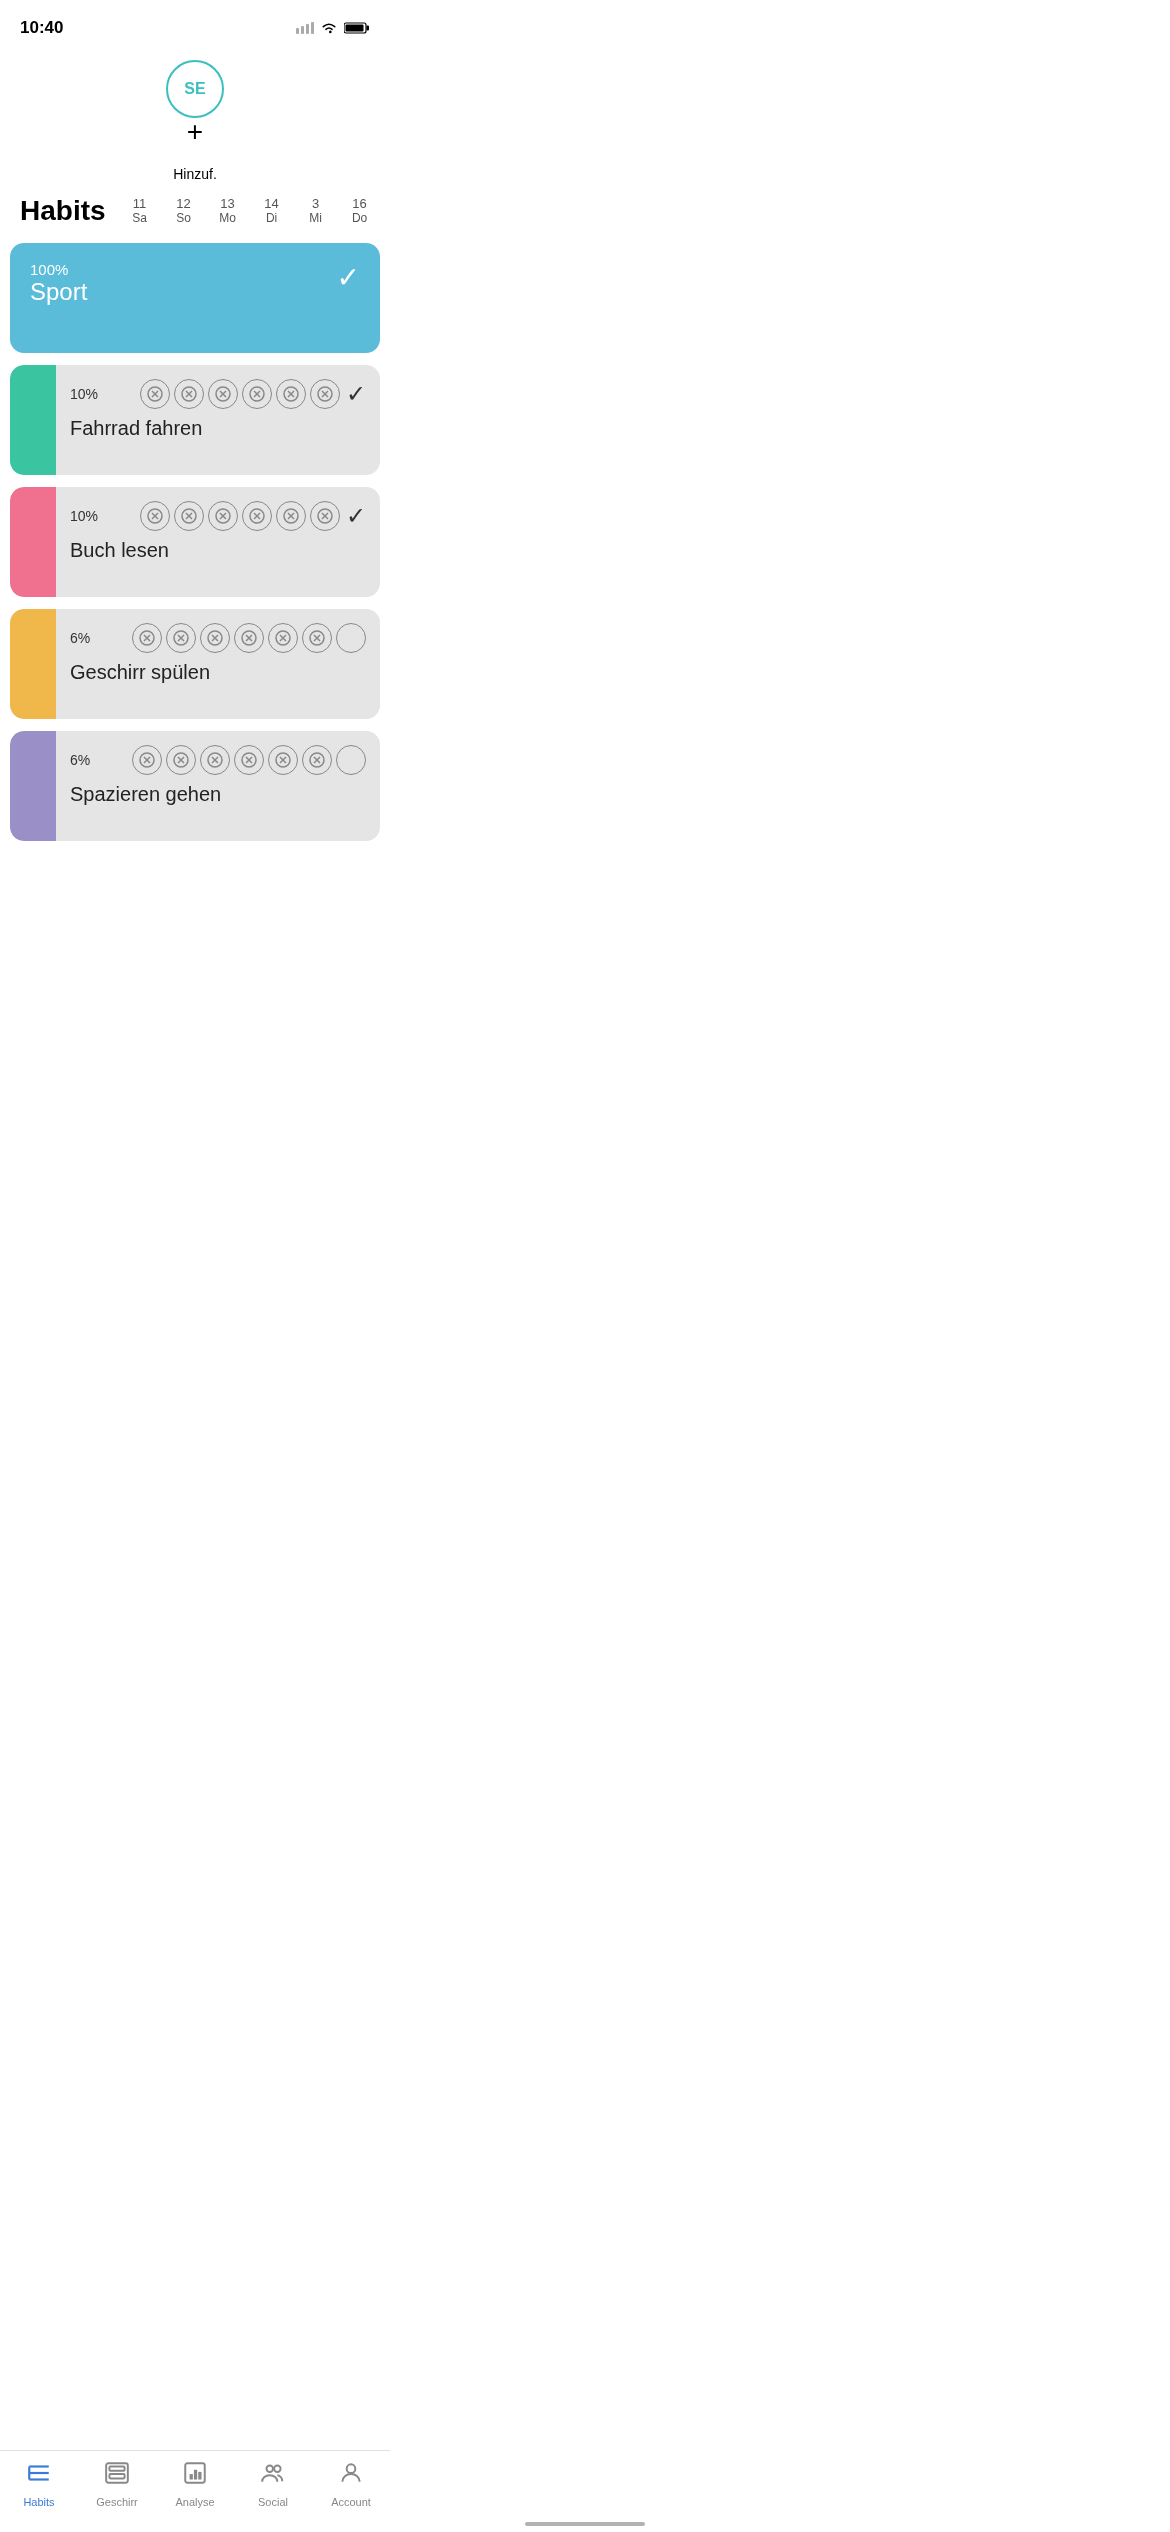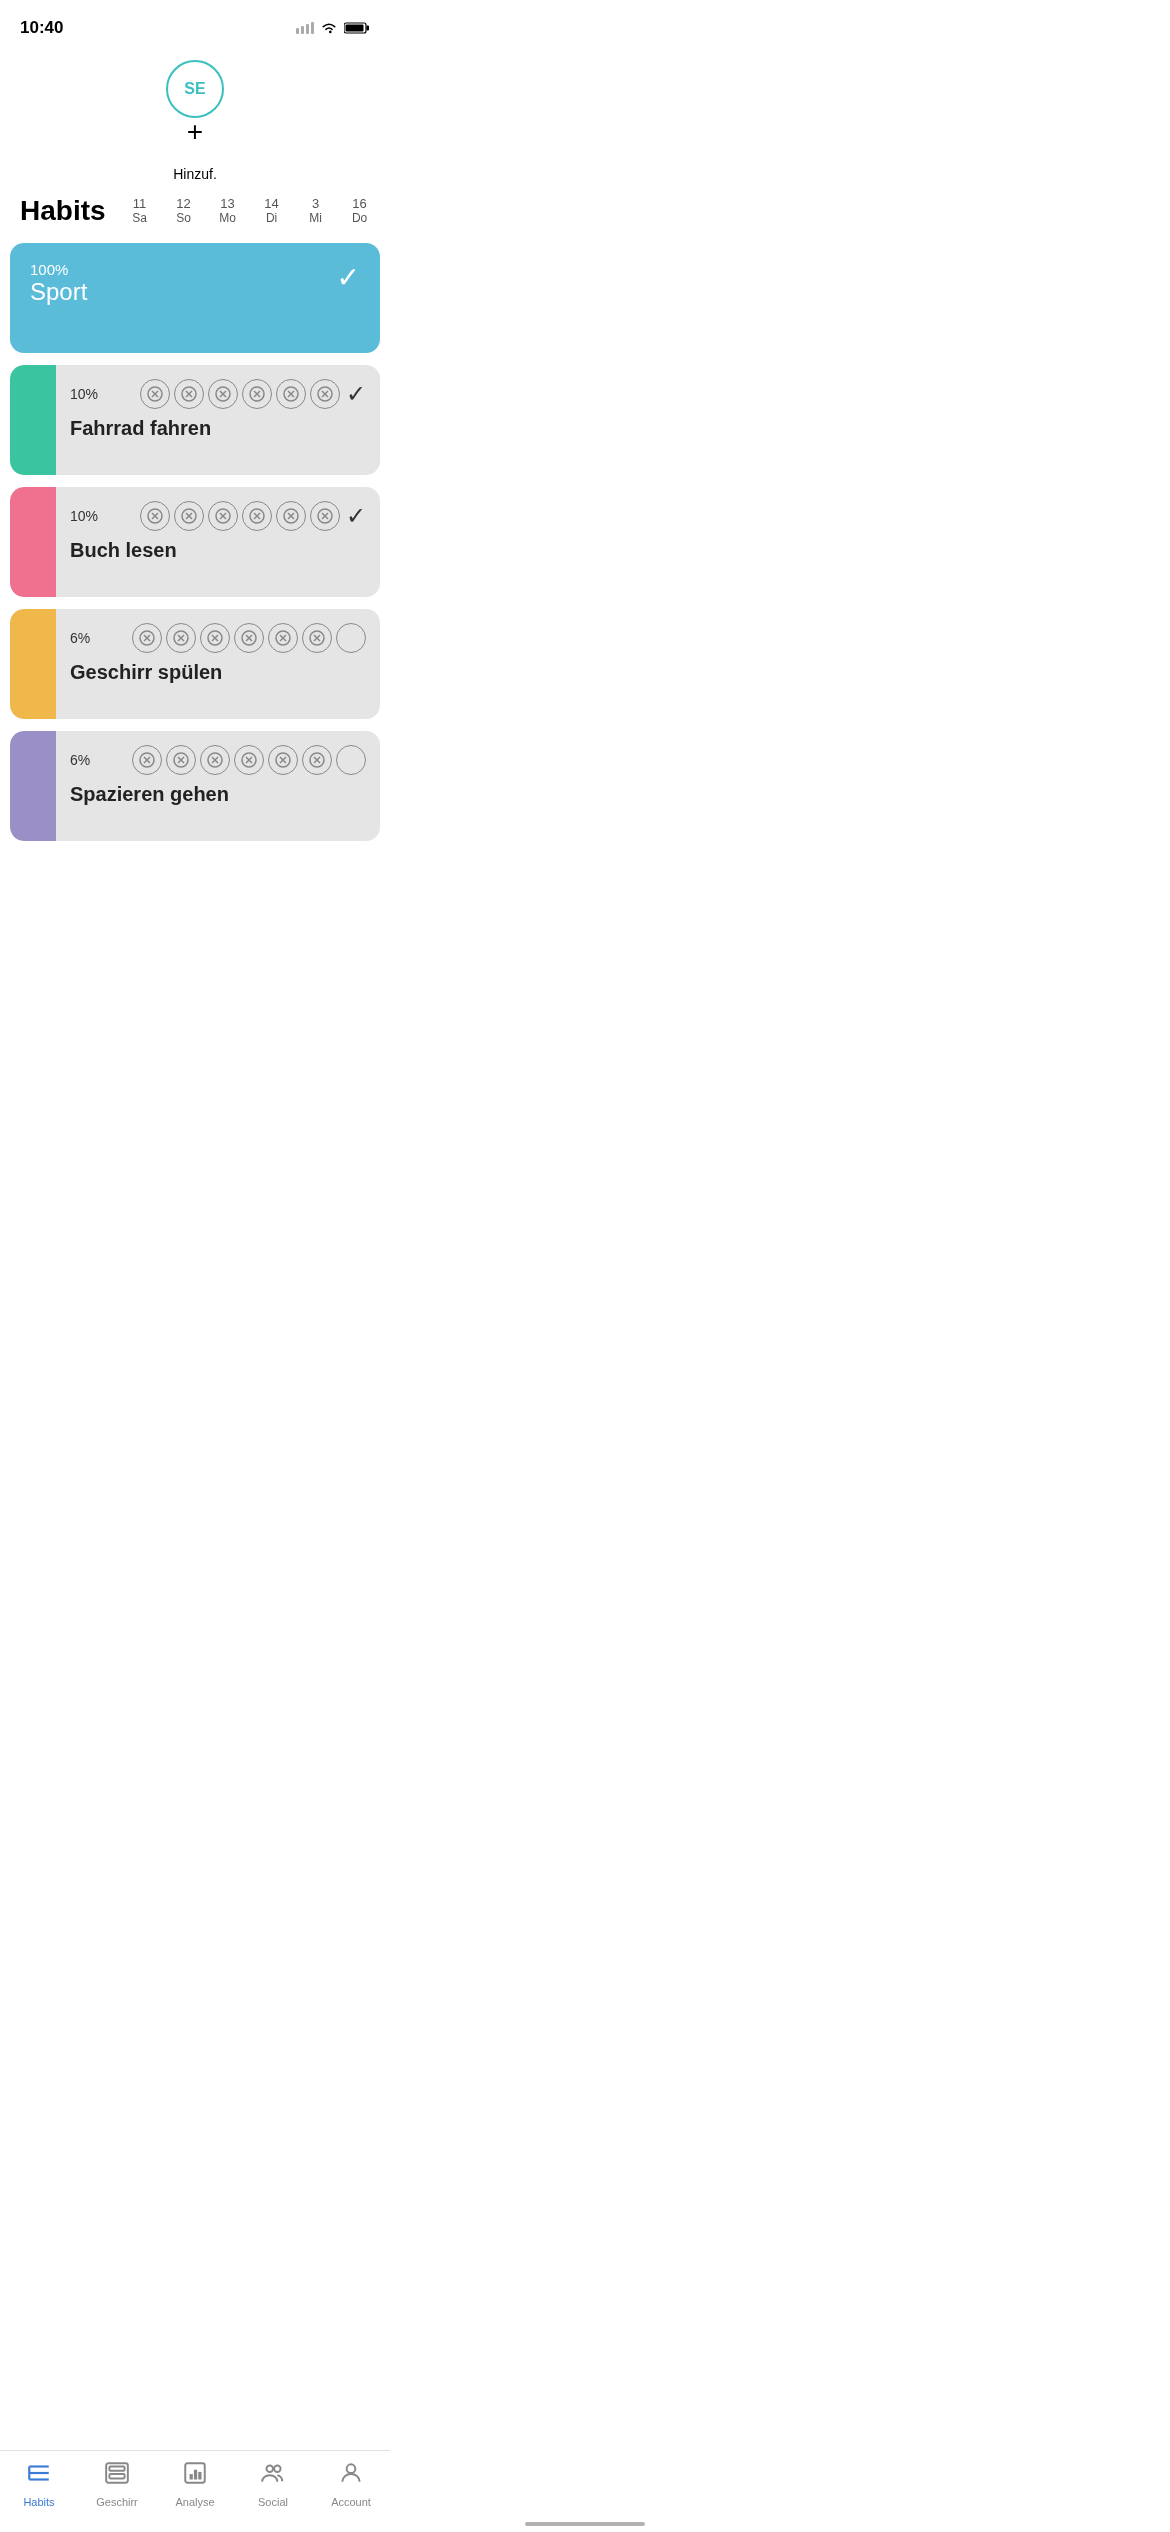--- a/index.html
+++ b/index.html
@@ -205,21 +205,21 @@
       background: transparent;
     }
     .habit-check-sm {
       font-size: 24px;
       color: #333;
       font-weight: 300;
       margin-left: 2px;
     }
     .habit-name-default {
       font-size: 20px;
-      font-weight: 700;
+      font-weight: 400;
       color: #222;
       margin-top: 5px;
     }
     .habit-icon-empty {
       width: 30px;
       height: 30px;
       border-radius: 50%;
       border: 1.8px solid #888;
       background: transparent;
     }

